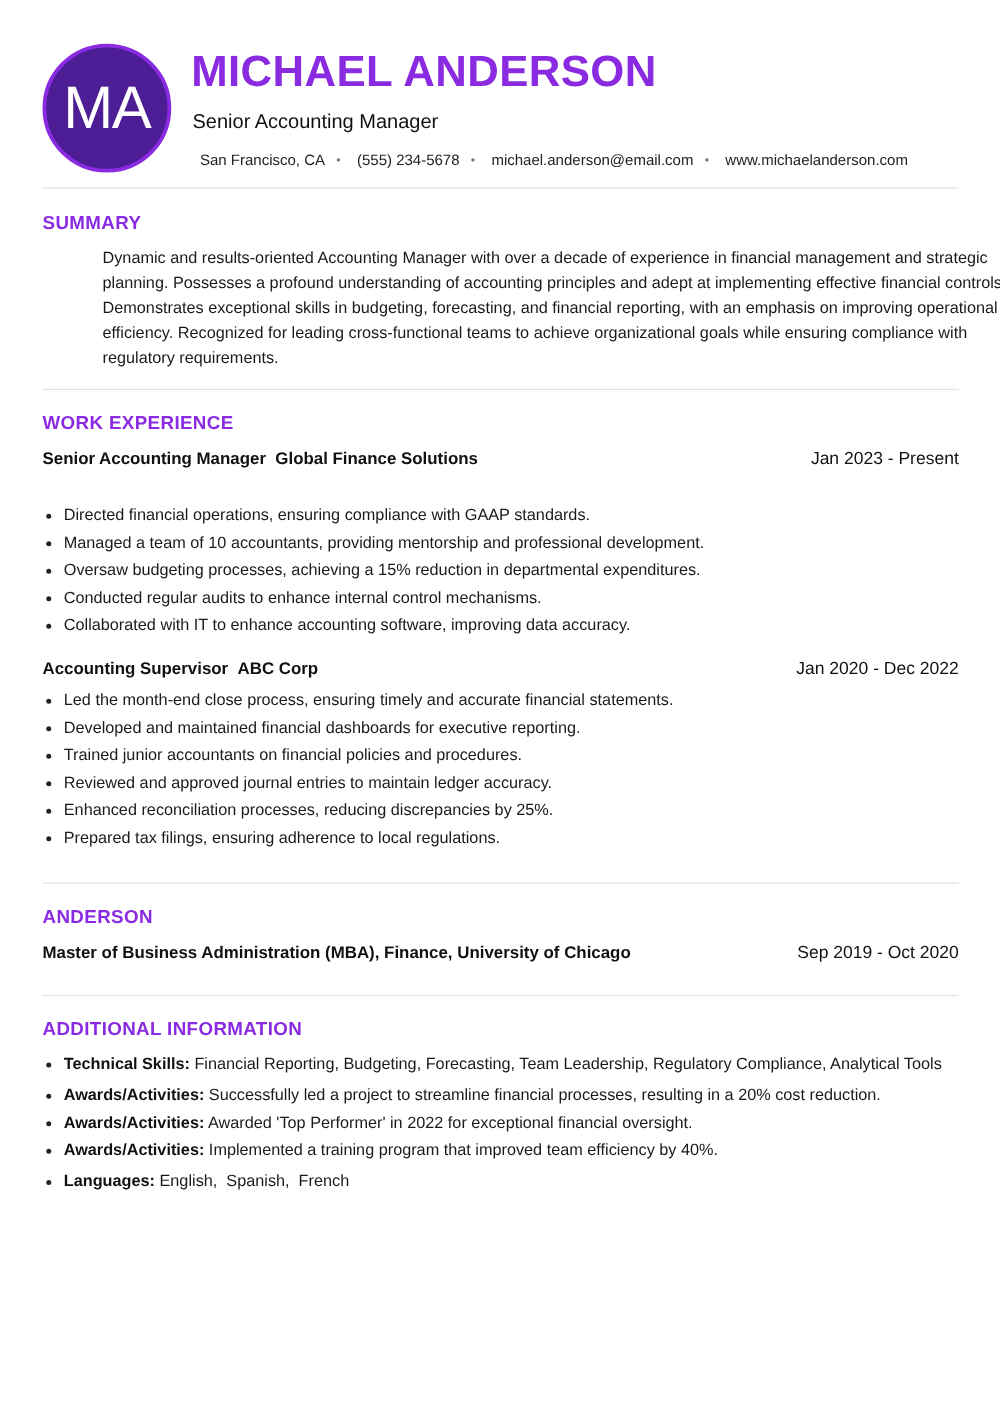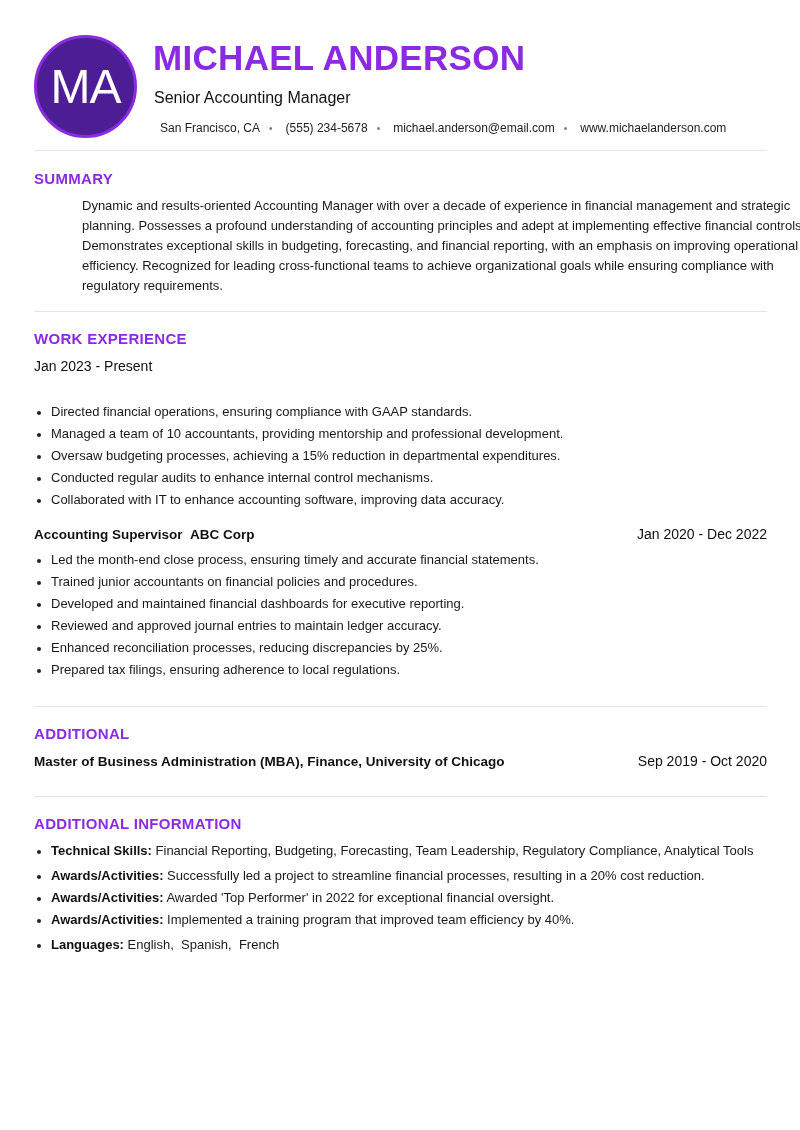--- a/index.html
+++ b/index.html
@@ -89,48 +89,51 @@
   <div class="divider" style="top:150px;"></div>
 
   <div class="section-title" style="top:170px;">SUMMARY</div>
   <div class="summary">Dynamic and results-oriented Accounting Manager with over a decade of experience in financial management and strategic planning. Possesses a profound understanding of accounting principles and adept at implementing effective financial controls. Demonstrates exceptional skills in budgeting, forecasting, and financial reporting, with an emphasis on improving operational efficiency. Recognized for leading cross-functional teams to achieve organizational goals while ensuring compliance with regulatory requirements.</div>
 
   <div class="divider" style="top:311px;"></div>
 
   <div class="section-title" style="top:330px;">WORK EXPERIENCE</div>
 
   <div class="job-head" style="top:358px;">
+    <span class="role">
+      <span>Senior Accounting Manager</span>&nbsp;&nbsp;<span>Global Finance Solutions</span>
+    </span>
     <span class="date">Jan 2023 - Present</span>
   </div>
   <ul class="bullets" style="top:381px;margin-top:20px;">
     <li>Directed financial operations, ensuring compliance with GAAP standards.</li>
     <li>Managed a team of 10 accountants, providing mentorship and professional development.</li>
     <li>Oversaw budgeting processes, achieving a 15% reduction in departmental expenditures.</li>
     <li>Conducted regular audits to enhance internal control mechanisms.</li>
     <li>Collaborated with IT to enhance accounting software, improving data accuracy.</li>
   </ul>
 
   <div class="job-head" style="top:526px;">
     <span class="role">
       <span>Accounting Supervisor</span>&nbsp;&nbsp;<span>ABC Corp</span>
     </span>
     <span class="date">Jan 2020 - Dec 2022</span>
   </div>
   <ul class="bullets" style="top:549px;">
     <li>Led the month-end close process, ensuring timely and accurate financial statements.</li>
+    <li>Developed and maintained financial dashboards for executive reporting.</li>
     <li>Trained junior accountants on financial policies and procedures.</li>
-    <li>Developed and maintained financial dashboards for executive reporting.</li>
     <li>Reviewed and approved journal entries to maintain ledger accuracy.</li>
     <li>Enhanced reconciliation processes, reducing discrepancies by 25%.</li>
     <li>Prepared tax filings, ensuring adherence to local regulations.</li>
   </ul>
 
   <div class="divider" style="top:706px;"></div>
 
-  <div class="section-title" style="top:725px;">ADDITIONAL</div>
+  <div class="section-title" style="top:725px;">ANDERSON</div>
   <div class="job-head" style="top:753px;">
     <span class="role">Master of Business Administration (MBA), Finance, University of Chicago</span>
     <span class="date">Sep 2019 - Oct 2020</span>
   </div>
 
   <div class="divider" style="top:796px;"></div>
 
   <div class="section-title" style="top:815px;">ADDITIONAL INFORMATION</div>
   <ul class="bullets" style="top:840px;">
     <li style="margin-bottom:3px;"><b>Technical Skills:</b> <span>Financial Reporting, Budgeting, Forecasting, Team Leadership, Regulatory Compliance, Analytical Tools</span></li>

